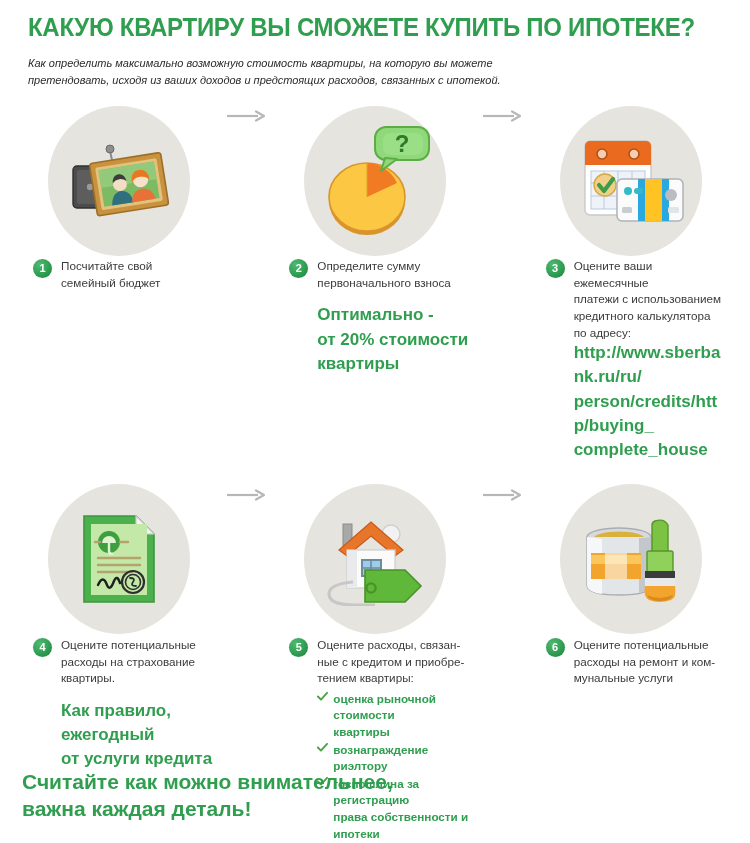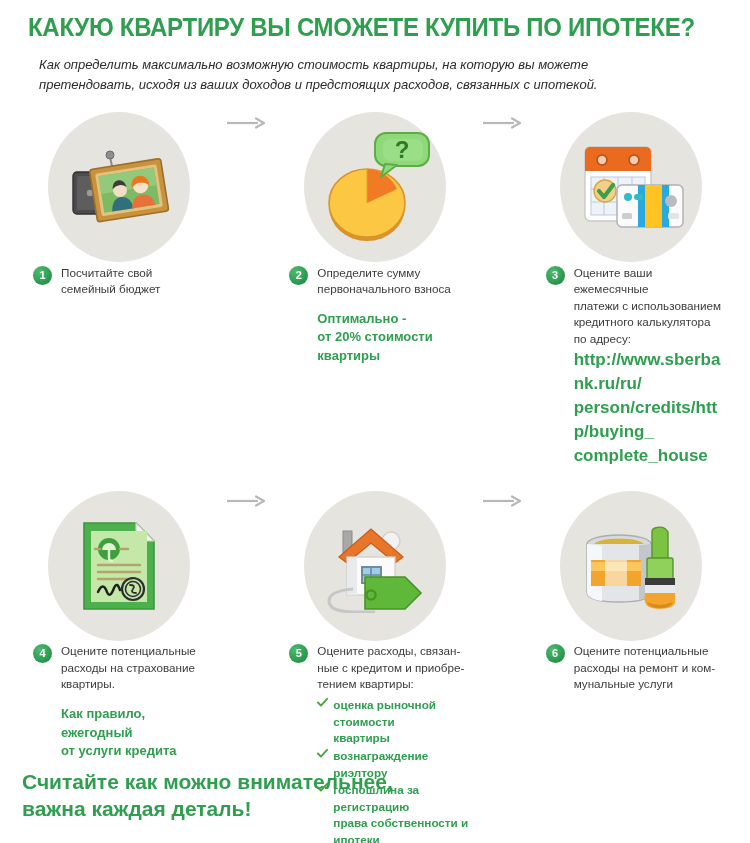--- a/index.html
+++ b/index.html
@@ -25,25 +25,25 @@
     font-weight: bold;
     color: #2f9e4f;
     letter-spacing: -0.3px;
     line-height: 1.1;
     margin: 0 0 13px 0;
     font-stretch: condensed;
     transform: scaleX(0.96);
     transform-origin: left center;
   }
   .subtitle {
-    font-size: 13px;
+    font-size: 11px;
     font-style: italic;
     color: #2b2b2b;
     line-height: 1.58;
-    margin: 11px;
+    margin: 0;
     max-width: 660px;
   }
   .subtitle span { display: block; }
 
   
   .steps-grid {
     margin-top: 14px;
     padding: 0 14px;
   }
   .steps-row {
@@ -97,21 +97,21 @@
     margin-left: 9px;
     flex: 1 1 auto;
   }
   .step-title {
     font-size: 11.7px;
     color: #3b3b3b;
     line-height: 1.42;
     margin: 0;
   }
   .step-note {
-    font-size: 13px;
+    font-size: 17px;
     color: #2f9e4f;
     line-height: 1.42;
     margin: 12px 0 0 0;
     font-weight: bold;
   }
   .step-link {
     font-size: 17px;
     color: #2f9e4f;
     line-height: 1.42;
     margin: 0;

